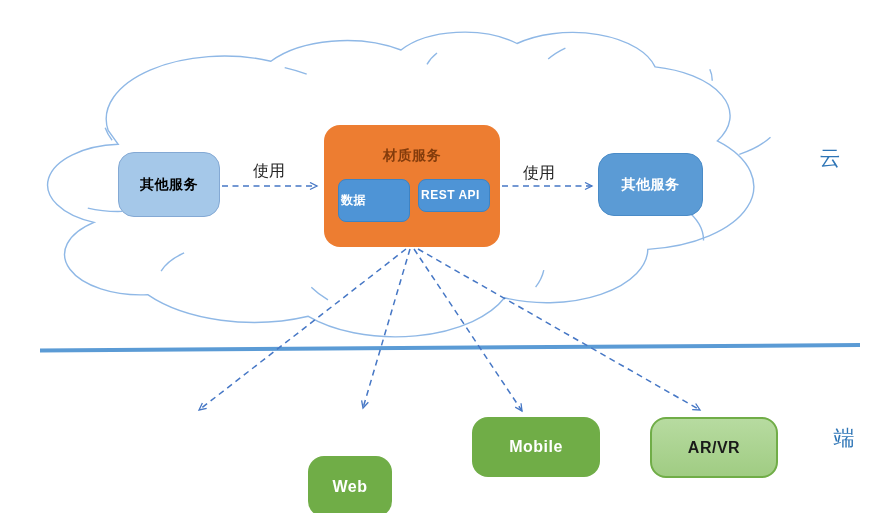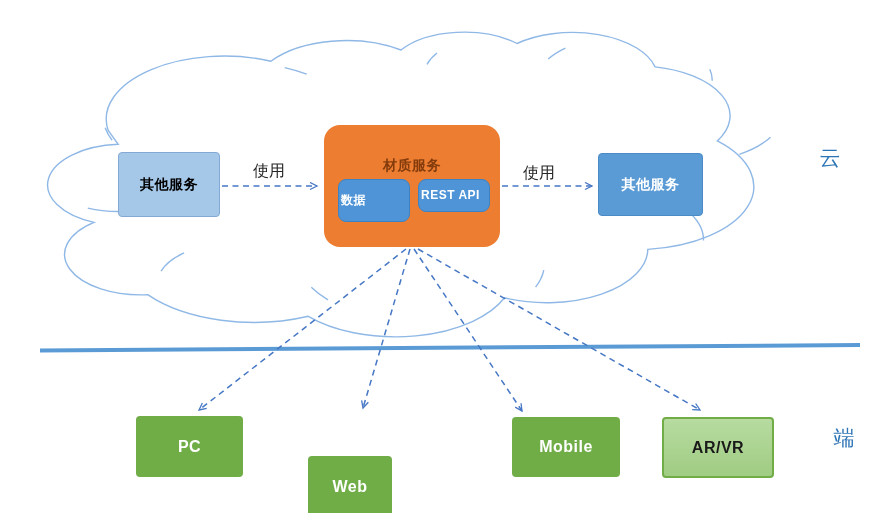--- a/index.html
+++ b/index.html
@@ -16,46 +16,46 @@
     background:#ffffff;
     font-family:"Liberation Sans","DejaVu Sans",sans-serif;
   }
   #canvas{position:absolute;left:0;top:0;}
   .cloud{fill:#ffffff;stroke:var(--cloud);stroke-width:1.4;}
   .cloud.nofill{fill:none;}
   .dashline{stroke:var(--arrow);stroke-width:1.5;stroke-dasharray:6 4.5;fill:none;}
   .divider{stroke:var(--blue);stroke-width:4;}
   .node{
     position:absolute; display:flex; align-items:center; justify-content:center;
-    text-align:center; box-sizing:border-box; border-radius:4px;
+    text-align:center; box-sizing:border-box; border-radius:16px;
     font-weight:bold; font-size:14px; letter-spacing:.5px;
   }
   #box-other-left{left:118px;top:152px;width:102px;height:65px;
     background:var(--blue-light); border:1px solid var(--blue-light-border); color:#000;}
   #box-material{left:324px;top:125px;width:176px;height:122px;
     background:var(--orange); border-radius:16px; display:block;}
   #box-material .mat-title{
-    margin-top:32px; text-align:center; font-weight:bold; font-size:14px;
+    margin-top:22px; text-align:center; font-weight:bold; font-size:14px;
     color:var(--orange-title); letter-spacing:.5px;}
   .subnode{
     position:absolute; display:flex; align-items:center; 
     text-align:center; box-sizing:border-box; border-radius:8px;
     background:var(--blue-deep); border:1px solid var(--blue-deep-border);
     color:#fff; font-size:12px; font-weight:bold; line-height:1.25; padding:2px;}
   #sub-data{left:14px;top:54px;width:72px;height:43px;}
   #sub-rest{left:94px;top:54px;width:72px;height:33px;}
   #box-other-right{left:598px;top:153px;width:105px;height:63px;
     background:var(--blue); border:1px solid var(--blue-border); color:#fff;}
   .client{background:var(--green); color:#fff; font-size:16px;}
   #box-pc{left:136px;top:416px;width:107px;height:61px;}
   #box-web{left:308px;top:436px;width:84px;height:61px;margin-top:20px;}
-  #box-mobile{left:472px;top:417px;width:108px;height:60px;margin-left:40px;}
-  #box-arvr{left:650px;top:417px;width:112px;height:61px;
+  #box-mobile{left:472px;top:417px;width:128px;height:60px;}
+  #box-arvr{left:650px;top:417px;width:128px;height:61px;
     background:linear-gradient(180deg,var(--green-light-top),var(--green-light-bot));
-    border:2px solid var(--green); color:#1a1a1a;margin-left:12px;}
+    border:2px solid var(--green); color:#1a1a1a;}
   .edge-label{
     position:absolute; width:60px; text-align:center; font-size:16px; color:var(--ink);}
   #use-left{left:239px;top:161px;}
   #use-right{left:509px;top:163px;}
   .zone-label{
     position:absolute; font-size:21px; color:var(--label-blue); width:40px; text-align:center;}
   #zone-cloud{left:810px;top:144px;}
   #zone-client{left:824px;top:424px;}
 </style>
 </head>
@@ -102,23 +102,20 @@
   <div class="node" id="box-other-right">
     <span>其他服务</span>
   </div>
 
   <div class="edge-label" id="use-left">使用</div>
   <div class="edge-label" id="use-right">使用</div>
 
   <div class="zone-label" id="zone-cloud">云</div>
   <div class="zone-label" id="zone-client">端</div>
 
-  <div class="node client" id="box-pc">
-    <span>PC</span>
-  </div>
   <div class="node client" id="box-web">
     <span>Web</span>
   </div>
   <div class="node client" id="box-mobile">
     <span>Mobile</span>
   </div>
   <div class="node client" id="box-arvr">
     <span>AR/VR</span>
   </div>
 

